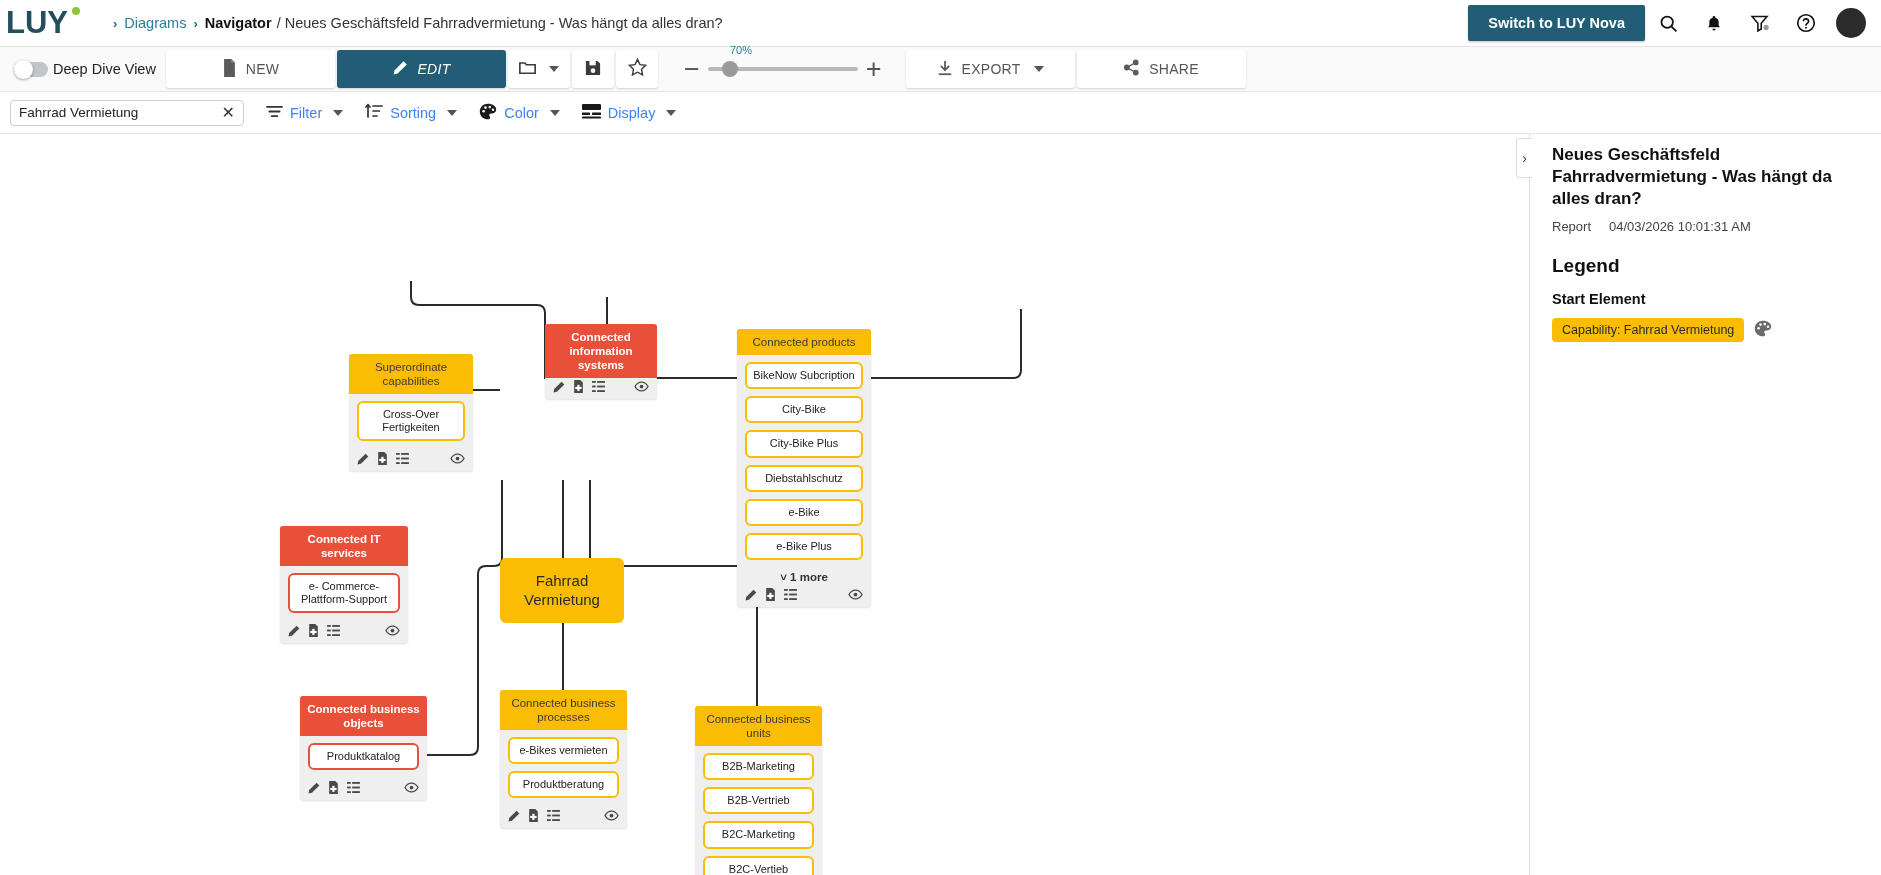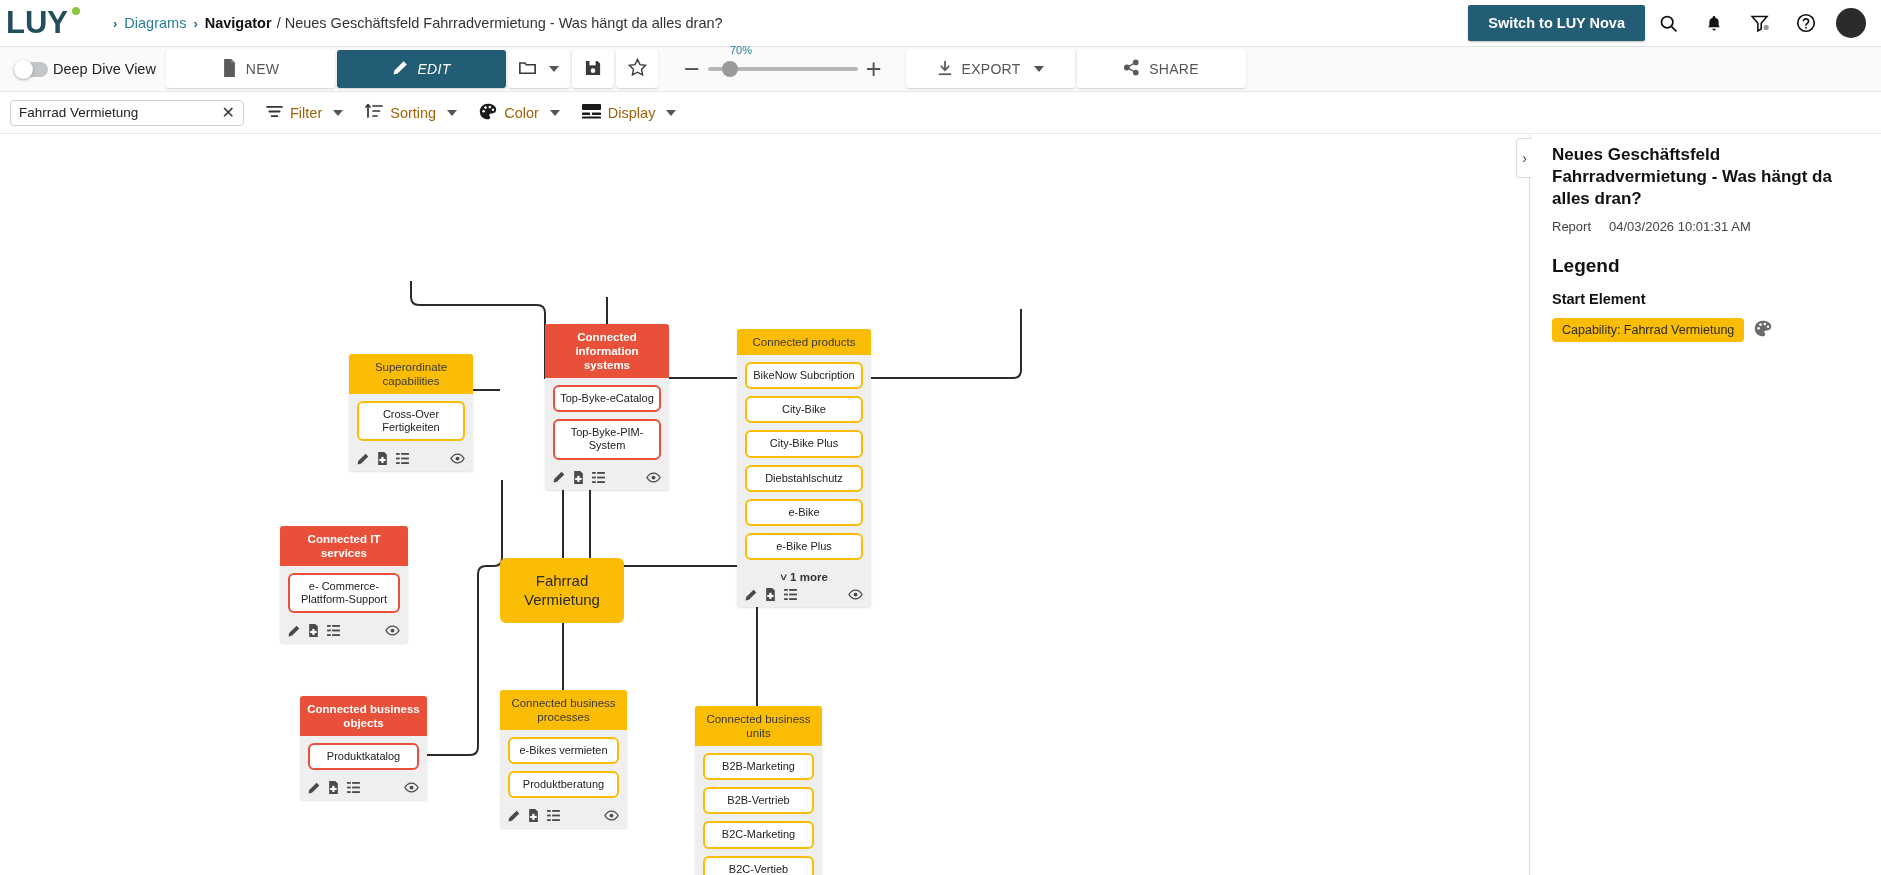--- a/index.html
+++ b/index.html
@@ -85,21 +85,21 @@
     background:#fff; display:flex; align-items:center; border-bottom:1px solid #e8e8e8;
   }
   .searchbox {
     margin-left:10px; width:234px; height:26px; border:1px solid #cfcfcf; border-radius:4px;
     display:flex; align-items:center; padding:0 8px; background:#fff;
   }
   .searchbox .val { font-size:13.5px; color:#222; flex:1; white-space:nowrap; overflow:hidden; }
   .searchbox .clr { color:#333; font-size:16px; cursor:pointer; line-height:1; }
   .fbtn {
     display:flex; align-items:center; gap:7px; margin-left:22px; font-size:14.5px;
-    color:#a16207; cursor:pointer; white-space:nowrap;
+    color:#3b82f6; cursor:pointer; white-space:nowrap;
   }
   .caret { width:0;height:0;border-left:5px solid transparent;border-right:5px solid transparent;
            border-top:6px solid #555; margin-left:4px; }
 
   
   .canvas {
     position:absolute; left:0; top:134px; width:1529px; height:741px;
     background:#fff; overflow:hidden;
   }
   .canvas svg.links { position:absolute; left:0; top:0; }
@@ -418,26 +418,22 @@
         </span>
         <span class="fic sp">
           <svg width="15" height="11" viewBox="0 0 16 11" fill="none" stroke="#4a4a4a" stroke-width="1.4">
               <path d="M1 5.5C3 2 5.4.8 8 .8s5 1.2 7 4.7c-2 3.5-4.4 4.7-7 4.7S3 9 1 5.5z"></path>
               <circle cx="8" cy="5.5" r="2" fill="#4a4a4a" stroke="none"></circle>
             </svg>
         </span>
       </div>
     </div>
 
-    <div class="node grp" style="left:545px; top:190px; width:124px;">
+    <div class="node grp" style="left:545px; top:190px; width:112px;">
       <div class="grp-head red">Connected information systems</div>
-      <div class="grp-body">
-        <div class="chip">Top-Byke-eCatalog</div>
-        <div class="chip">Top-Byke-PIM-System</div>
-      </div>
       <div class="grp-foot">
         <span class="fic">
           <svg width="12" height="12" viewBox="0 0 14 14" fill="#4a4a4a">
               <path d="M10 .8l3.2 3.2L4.6 12.6.6 13.4l.8-4z"></path>
             </svg>
         </span>
         <span class="fic">
           <svg width="11" height="13" viewBox="0 0 12 15" fill="#4a4a4a">
               <path d="M1 0h7l3 3v12H1z"></path>
               <rect x="4.6" y="5.6" width="2.6" height="7" fill="#fff"></rect>

